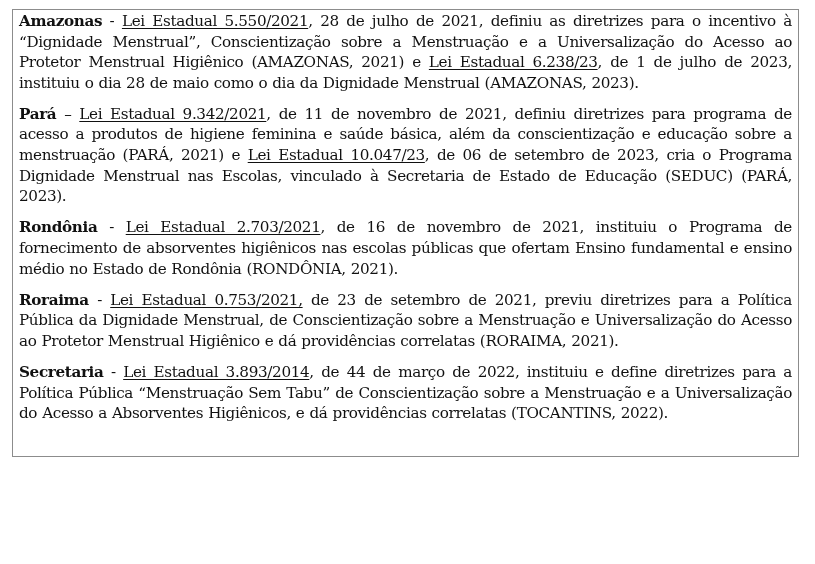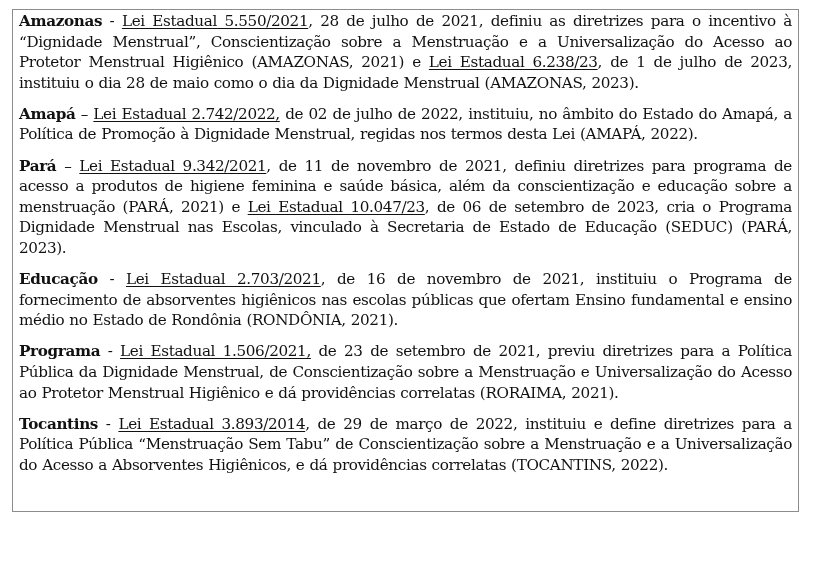--- a/index.html
+++ b/index.html
@@ -11,21 +11,21 @@
       width: 815px;
       height: 564px;
       position: relative;
       overflow: hidden;
     }
     .box {
       position: absolute;
       left: 12px;
       top: 9px;
       width: 787px;
-      height: 503px;
+      height: 448px;
       border: 1.5px solid #8c8c8c;
       box-sizing: border-box;
       padding: 1px 6px 4px 6px;
       font-family: "DejaVu Serif", "Liberation Serif", serif;
       font-size: 15.2px;
       line-height: 20.6px;
       color: #111111;
       background: #ffffff;
     }
     .entry {
@@ -44,23 +44,22 @@
       text-decoration-thickness: 1px;
     }
   </style>
 </head>
 <body>
 
 <div class="box">
 
   <p class="entry"><span class="state">Amazonas</span><span> - </span><span class="law">Lei Estadual 5.550/2021</span><span>, 28 de julho de 2021, definiu as diretrizes para o incentivo à “Dignidade Menstrual”, Conscientização sobre a Menstruação e a Universalização do Acesso ao Protetor Menstrual Higiênico (AMAZONAS, 2021) e </span><span class="law">Lei Estadual 6.238/23</span><span>, de 1 de julho de 2023, instituiu o dia 28 de maio como o dia da Dignidade Menstrual (AMAZONAS, 2023).</span></p>
 
-  <p class="entry"><span class="state">Amapá</span><span> – </span><span class="law">Lei Estadual 2.742/2022,</span><span> de 02 de julho de 2022, instituiu, no âmbito do Estado do Amapá, a Política de Promoção à Dignidade Menstrual, regidas nos termos desta Lei (AMAPÁ, 2022).</span></p>
 
   <p class="entry"><span class="state">Pará</span><span> – </span><span class="law">Lei Estadual 9.342/2021</span><span>, de 11 de novembro de 2021, definiu diretrizes para programa de acesso a produtos de higiene feminina e saúde básica, além da conscientização e educação sobre a menstruação (PARÁ, 2021) e </span><span class="law">Lei Estadual 10.047/23</span><span>, de 06 de setembro de 2023, cria o Programa Dignidade Menstrual nas Escolas, vinculado à Secretaria de Estado de Educação (SEDUC) (PARÁ, 2023).</span></p>
 
-  <p class="entry"><span class="state">Educação</span><span> - </span><span class="law">Lei Estadual 2.703/2021</span><span>, de 16 de novembro de 2021, instituiu o Programa de fornecimento de absorventes higiênicos nas escolas públicas que ofertam Ensino fundamental e ensino médio no Estado de Rondônia (RONDÔNIA, 2021).</span></p>
+  <p class="entry"><span class="state">Rondônia</span><span> - </span><span class="law">Lei Estadual 2.703/2021</span><span>, de 16 de novembro de 2021, instituiu o Programa de fornecimento de absorventes higiênicos nas escolas públicas que ofertam Ensino fundamental e ensino médio no Estado de Rondônia (RONDÔNIA, 2021).</span></p>
 
-  <p class="entry"><span class="state">Programa</span><span> - </span><span class="law">Lei Estadual 1.506/2021,</span><span> de 23 de setembro de 2021, previu diretrizes para a Política Pública da Dignidade Menstrual, de Conscientização sobre a Menstruação e Universalização do Acesso ao Protetor Menstrual Higiênico e dá providências correlatas (RORAIMA, 2021).</span></p>
+  <p class="entry"><span class="state">Roraima</span><span> - </span><span class="law">Lei Estadual 0.753/2021,</span><span> de 23 de setembro de 2021, previu diretrizes para a Política Pública da Dignidade Menstrual, de Conscientização sobre a Menstruação e Universalização do Acesso ao Protetor Menstrual Higiênico e dá providências correlatas (RORAIMA, 2021).</span></p>
 
-  <p class="entry"><span class="state">Tocantins</span><span> - </span><span class="law">Lei Estadual 3.893/2014</span><span>, de 29 de março de 2022, instituiu e define diretrizes para a Política Pública “Menstruação Sem Tabu” de Conscientização sobre a Menstruação e a Universalização do Acesso a Absorventes Higiênicos, e dá providências correlatas (TOCANTINS, 2022).</span></p>
+  <p class="entry"><span class="state">Secretaria</span><span> - </span><span class="law">Lei Estadual 3.893/2014</span><span>, de 44 de março de 2022, instituiu e define diretrizes para a Política Pública “Menstruação Sem Tabu” de Conscientização sobre a Menstruação e a Universalização do Acesso a Absorventes Higiênicos, e dá providências correlatas (TOCANTINS, 2022).</span></p>
 
 </div>
 
 </body></html>

